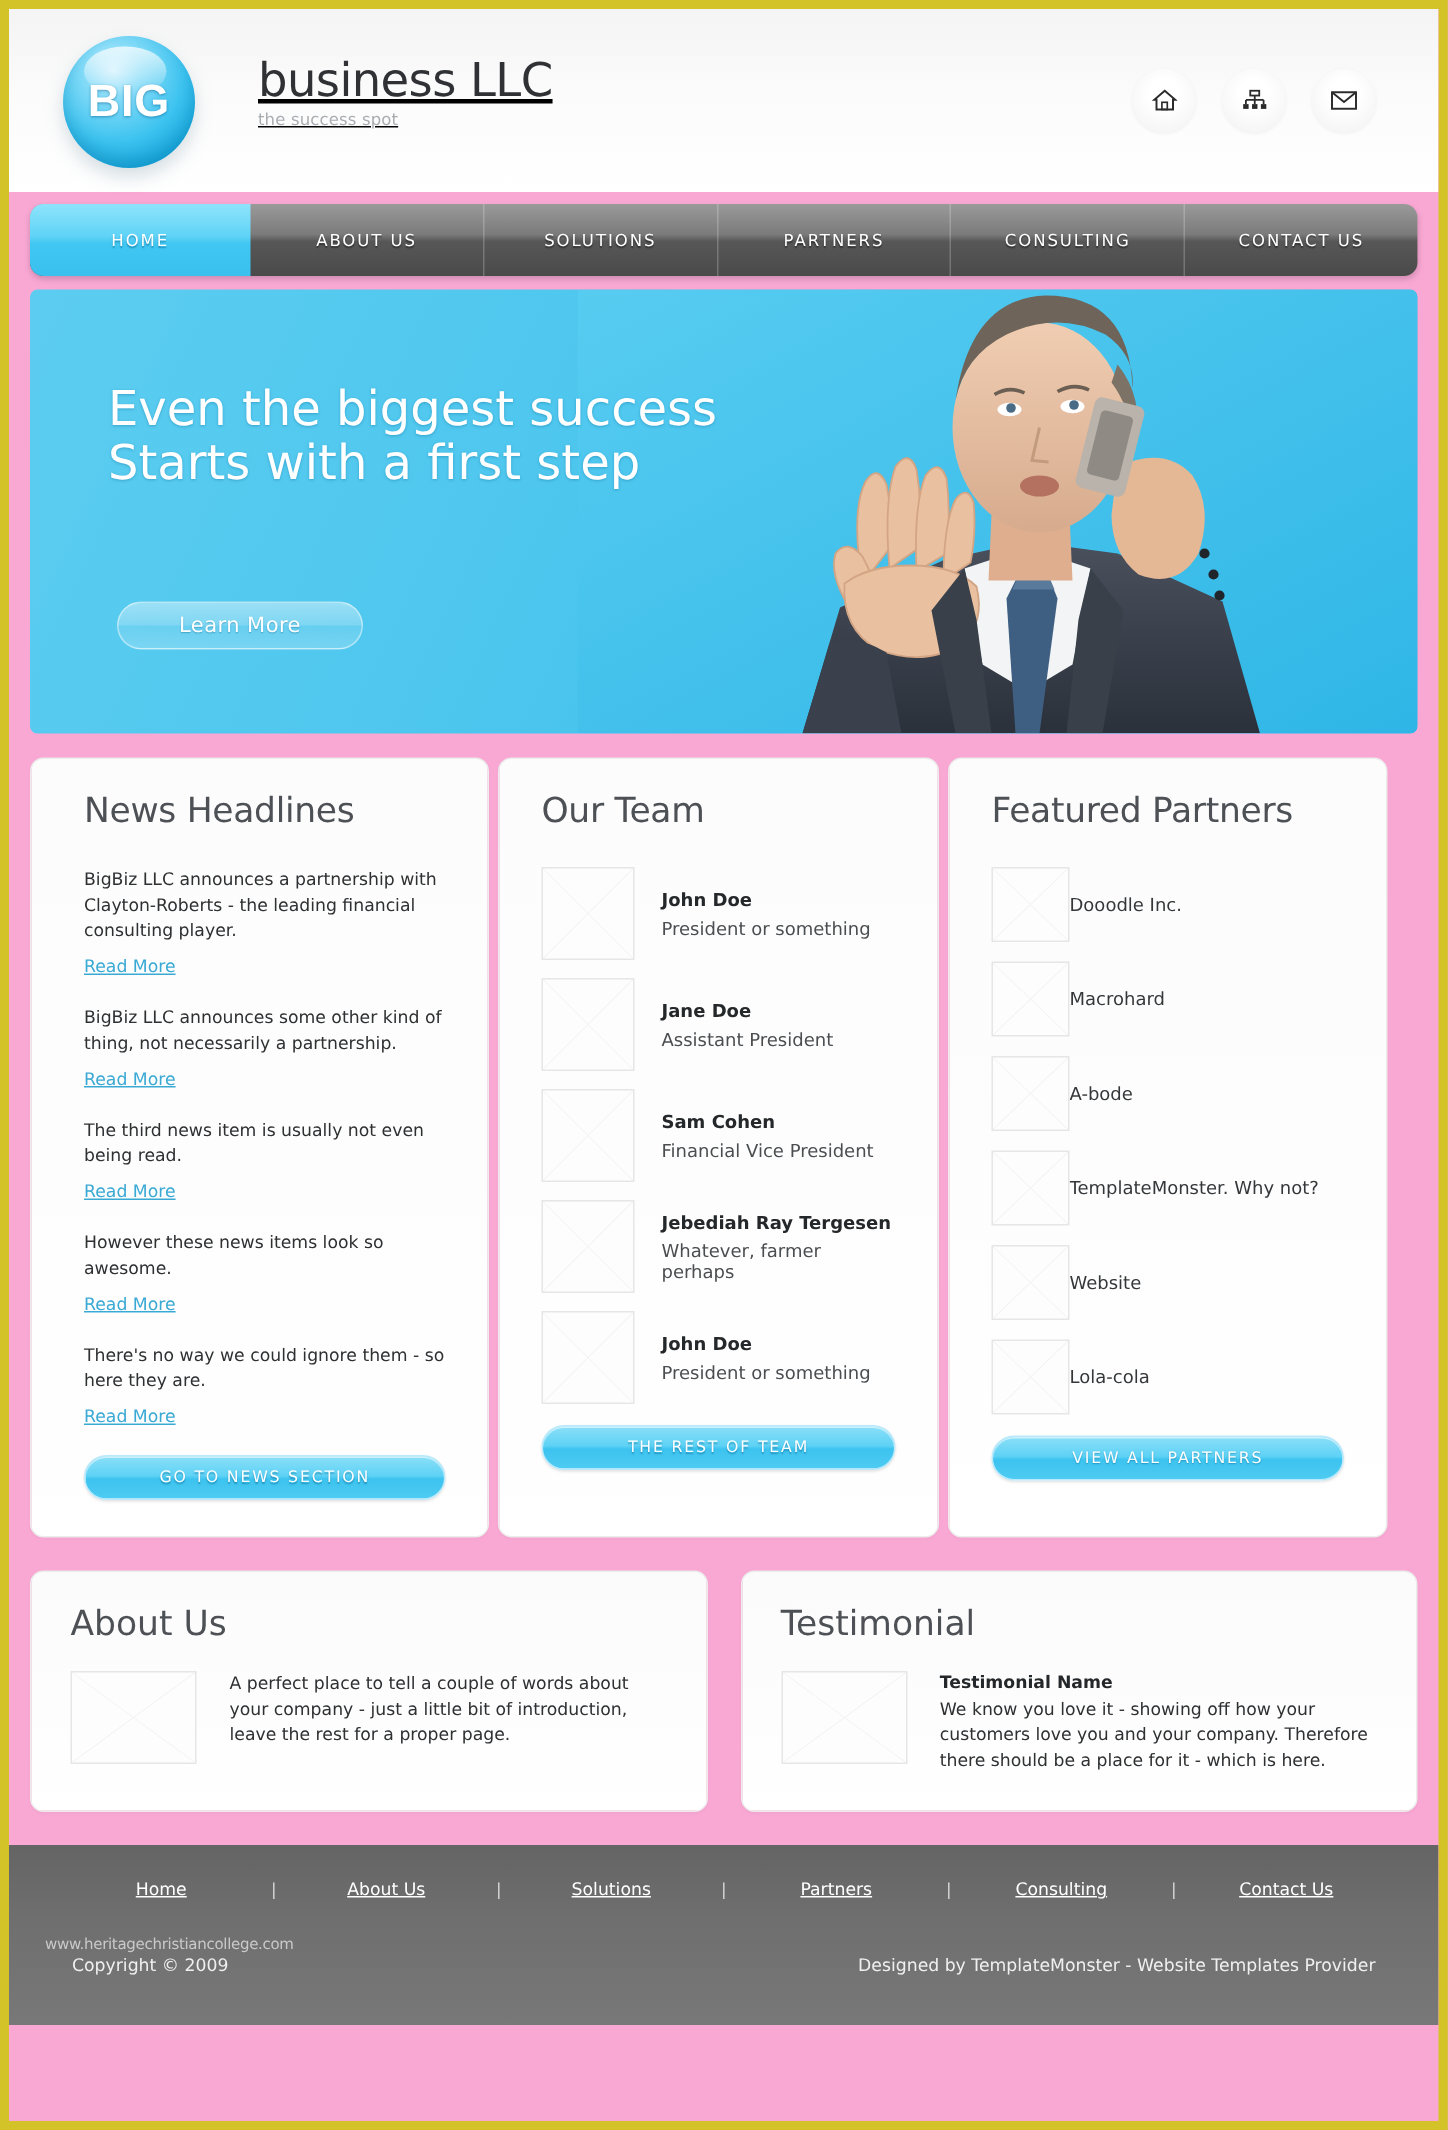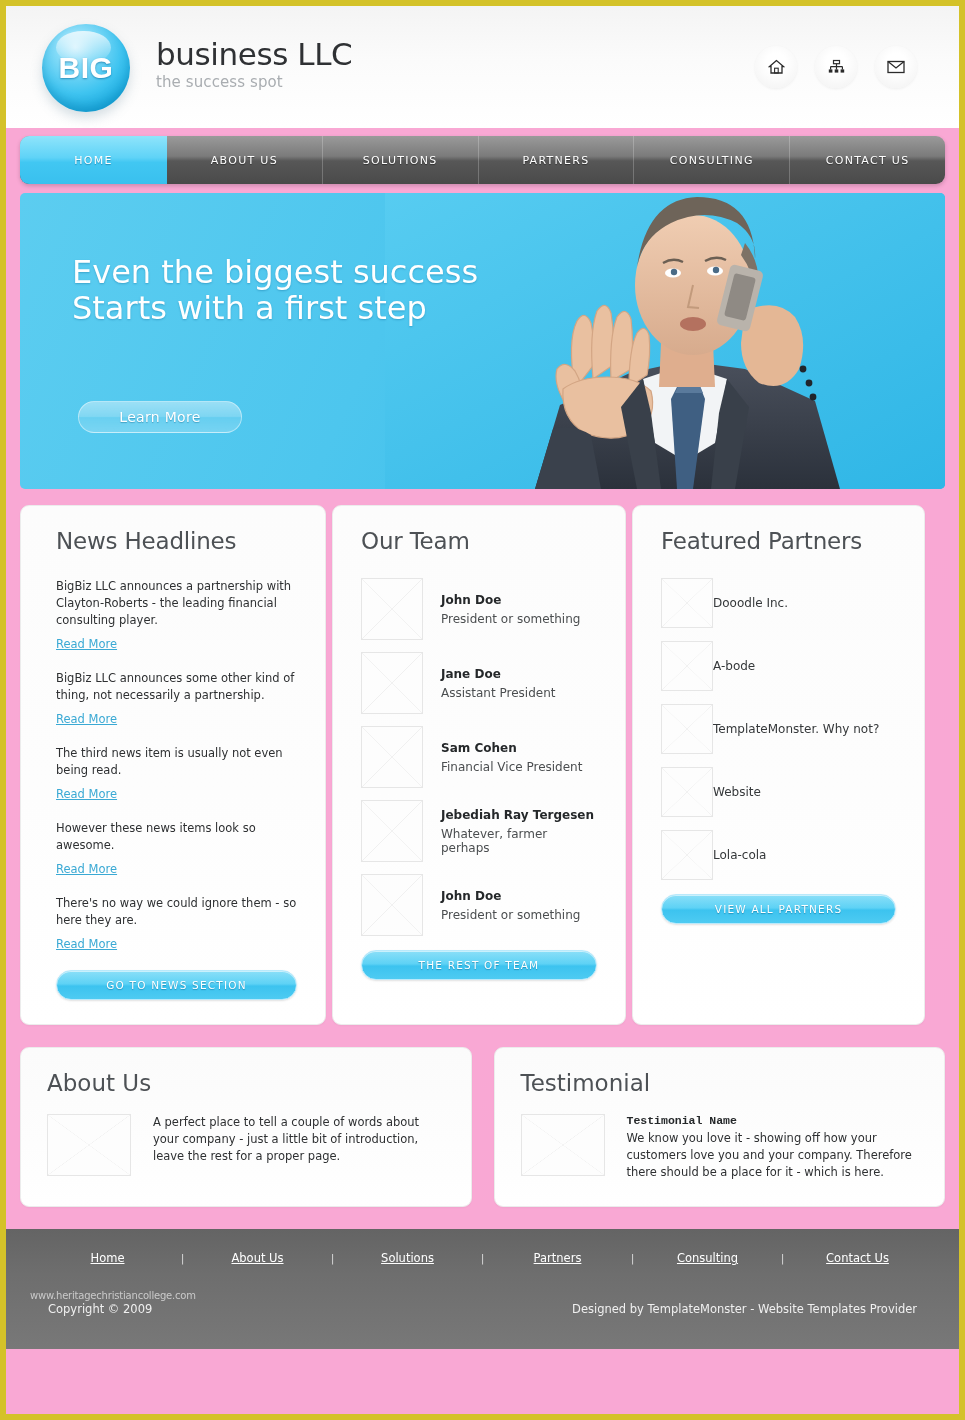--- a/index.html
+++ b/index.html
@@ -36,27 +36,27 @@
     content: ""; position: absolute; left: 16%; top: 8%;
     width: 62%; height: 38%; border-radius: 50%;
     background: linear-gradient(to bottom, rgba(255,255,255,.75), rgba(255,255,255,0));
   }
   .logo-ball-text {
     position: relative; z-index: 2;
     font-size: 30px; font-weight: bold; letter-spacing: .5px;
     color: #ffffff; text-shadow: 0 1px 2px rgba(0,90,140,.55);
     font-family: "Liberation Sans", sans-serif;
   }
-  .logo-words { margin-left: 26px; margin-top: 14px; }
+  .logo-words { margin-left: 42px; margin-top: 14px; text-decoration: underline; }
   .brand-name {
     font-size: 31px; color: #2f3134; font-weight: normal;
     letter-spacing: -.4px; line-height: 1.05;
     font-family: "DejaVu Sans", sans-serif;
   }
-  .brand-tag { font-size: 15px; color: #a9adb1; margin-top: 2px; letter-spacing: .1px; }
+  .brand-tag { font-size: 11px; color: #a9adb1; margin-top: 2px; letter-spacing: .1px; }
 
   .header-icons { position: absolute; right: 42px; top: 40px; display: flex; gap: 18px; }
   .hicon {
     width: 42px; height: 42px; border-radius: 50%;
     background: radial-gradient(circle at 50% 40%, #ffffff 30%, #f7f7f7 70%, #f0f0f0 100%);
     box-shadow: 0 1px 3px rgba(0,0,0,.06);
     display: flex; align-items: center; justify-content: center;
   }
   .hicon svg { display: block; }
 
@@ -169,21 +169,21 @@
   .bpanel {
     flex: 1 1 0;
     background: linear-gradient(to bottom, #fbfbfb 0%, #fdfdfd 60%, #ffffff 100%);
     border: 1px solid #ececec; border-radius: 9px;
     box-shadow: 0 1px 2px rgba(0,0,0,.035);
     padding: 22px 26px 26px 26px;
   }
   .bpanel-title { font-size: 23px; color: #4d5155; font-weight: normal; margin-bottom: 18px; }
   .brow { display: flex; gap: 22px; align-items: flex-start; }
   .brow .ph { width: 84px; height: 62px; }
-  .btxt-name { font-size: 11.5px; color: #25282a; font-weight: bold; margin-bottom: 3px; font-family: Liberation Mono, monospace; }
+  .btxt-name { font-size: 11.5px; color: #25282a; font-weight: bold; margin-bottom: 3px; }
   .btxt { font-size: 11.5px; color: #2e3032; line-height: 1.45; }
 
   
   .footer {
     margin-top: 22px; height: 120px; position: relative;
     background: linear-gradient(to bottom, #646464 0%, #6e6e6e 38%, #787878 100%);
   }
   .flinks {
     display: flex; align-items: center; justify-content: center;
     padding-top: 22px; gap: 0;
@@ -396,20 +396,24 @@
 
     <div class="panel col-part">
       <div class="panel-title">Featured Partners</div>
 
       <div class="partner">
         <div class="ph"></div>
         <div class="partner-name">Dooodle Inc.</div>
       </div>
       <div class="partner">
         <div class="ph"></div>
+        <div class="partner-name">Macrohard</div>
+      </div>
+      <div class="partner">
+        <div class="ph"></div>
         <div class="partner-name">A-bode</div>
       </div>
       <div class="partner">
         <div class="ph"></div>
         <div class="partner-name">TemplateMonster. Why not?</div>
       </div>
       <div class="partner">
         <div class="ph"></div>
         <div class="partner-name">Website</div>
       </div>

